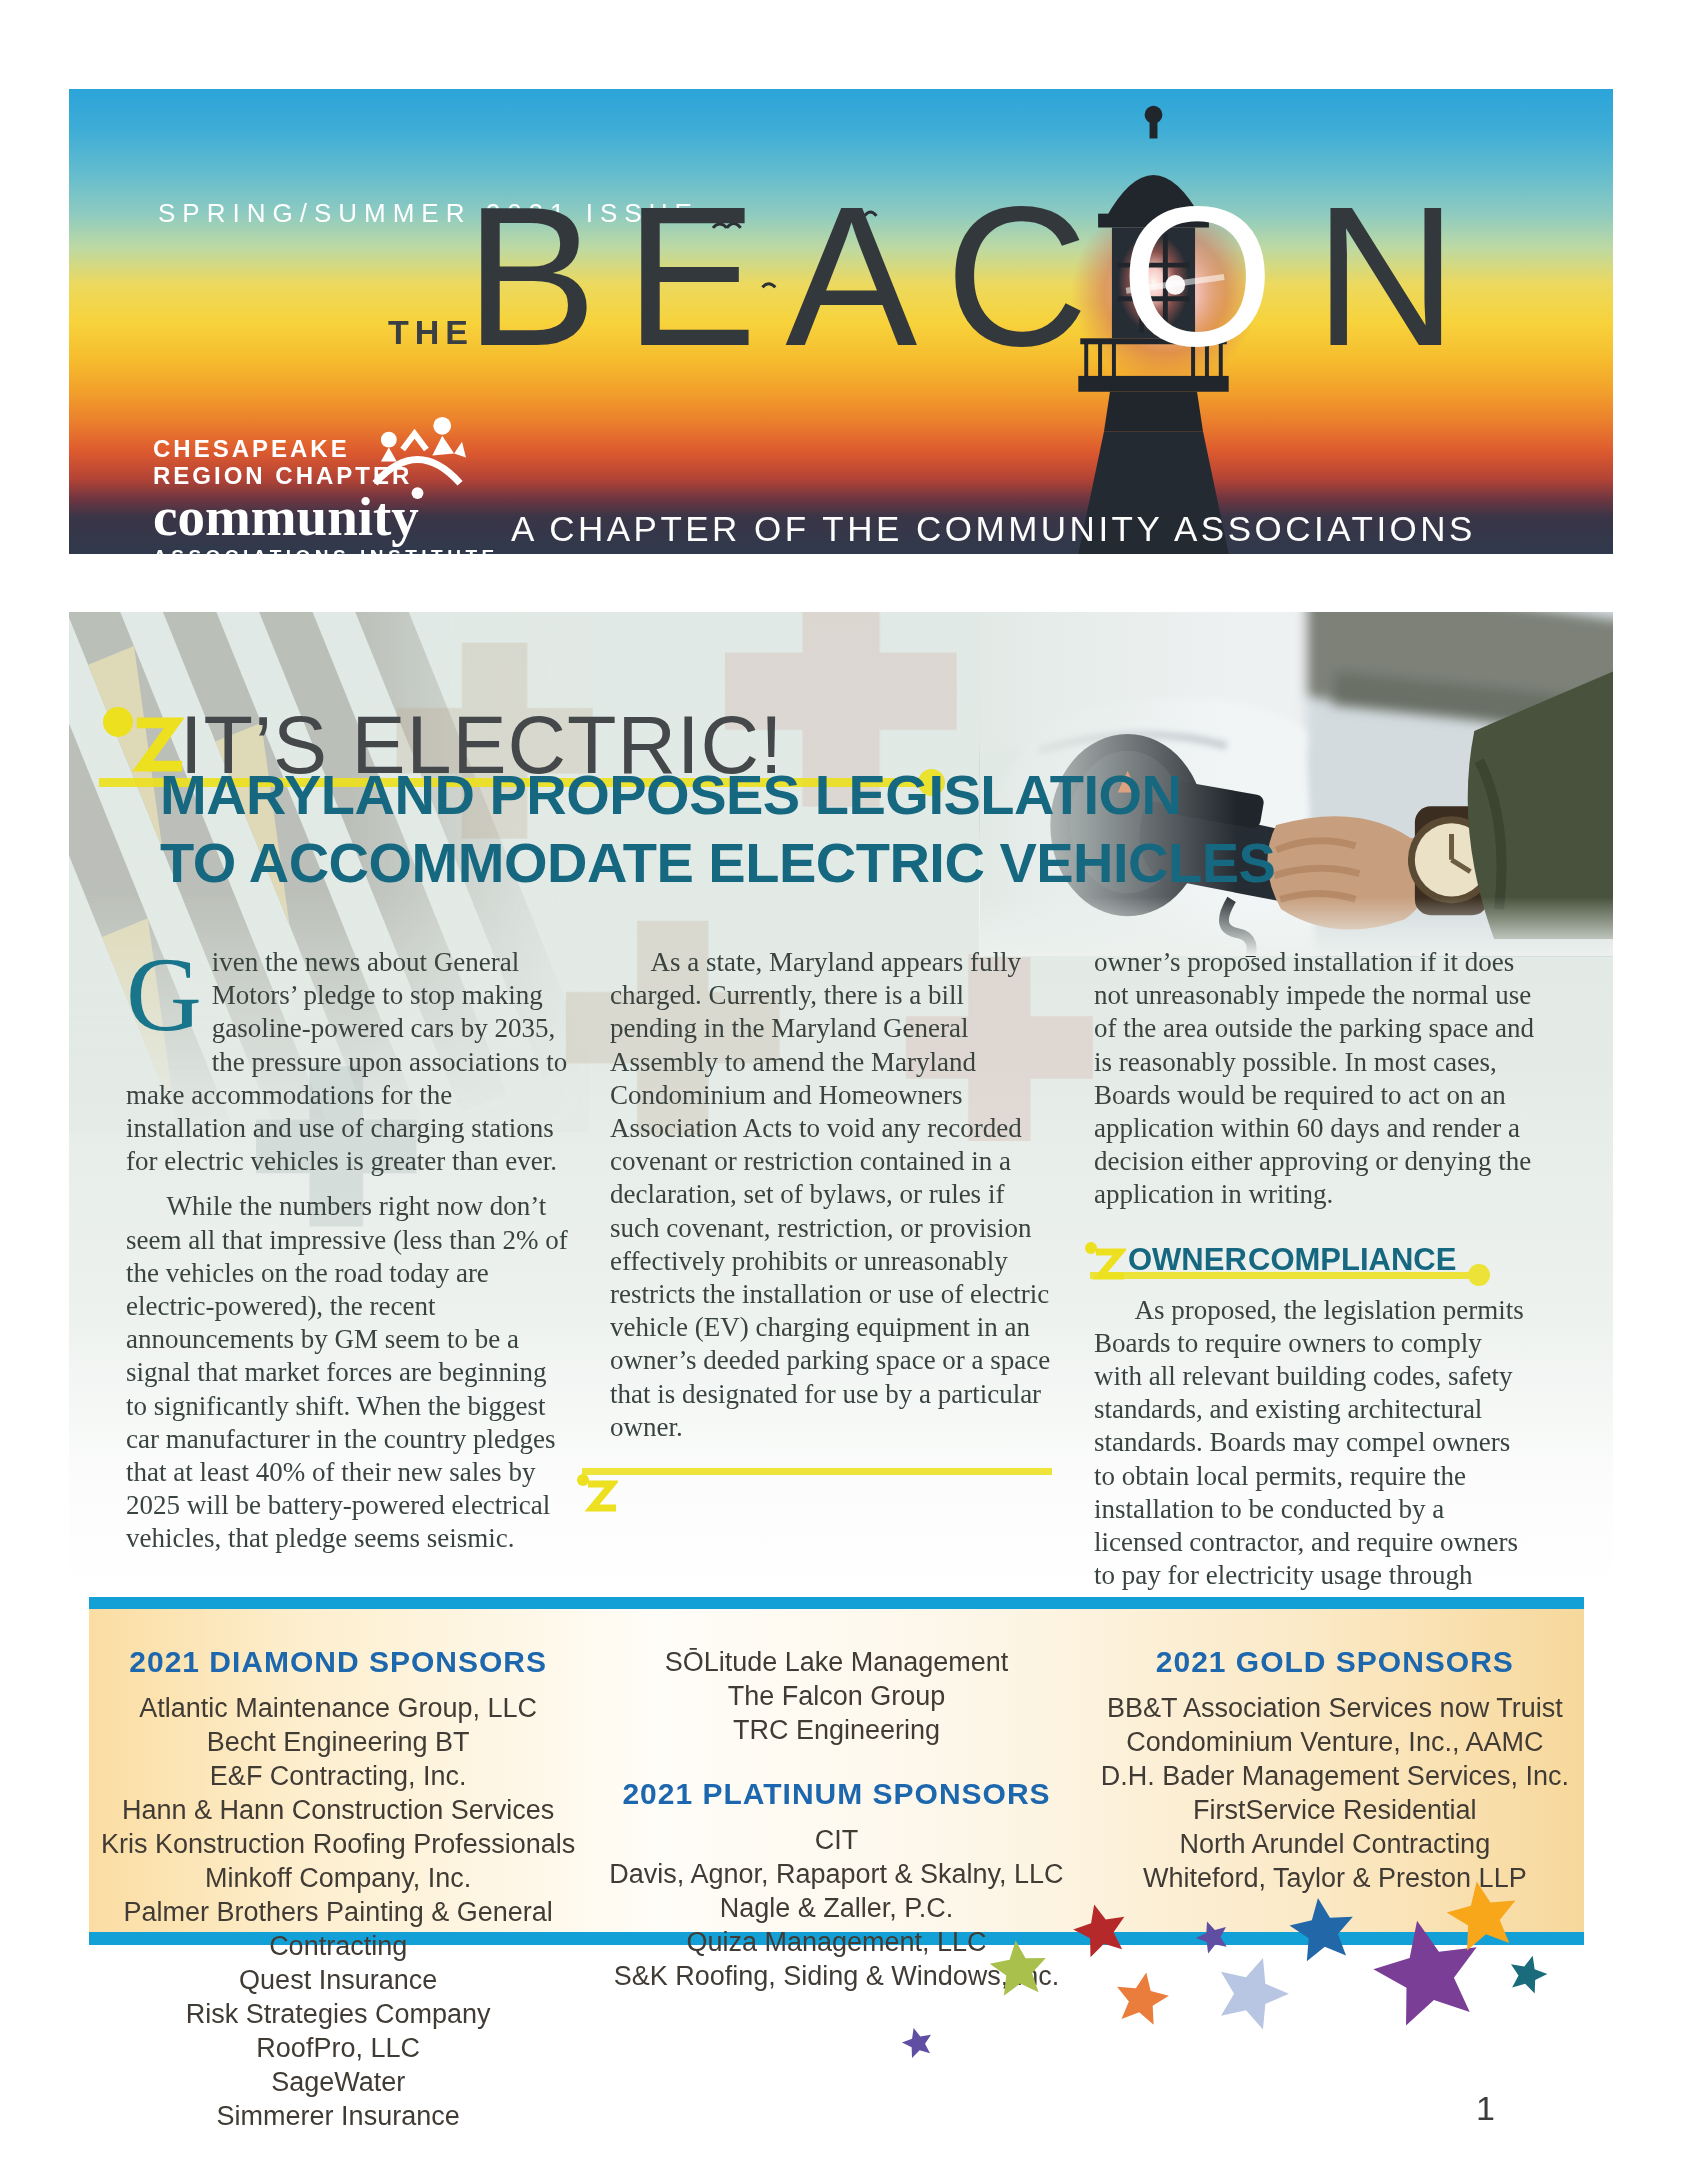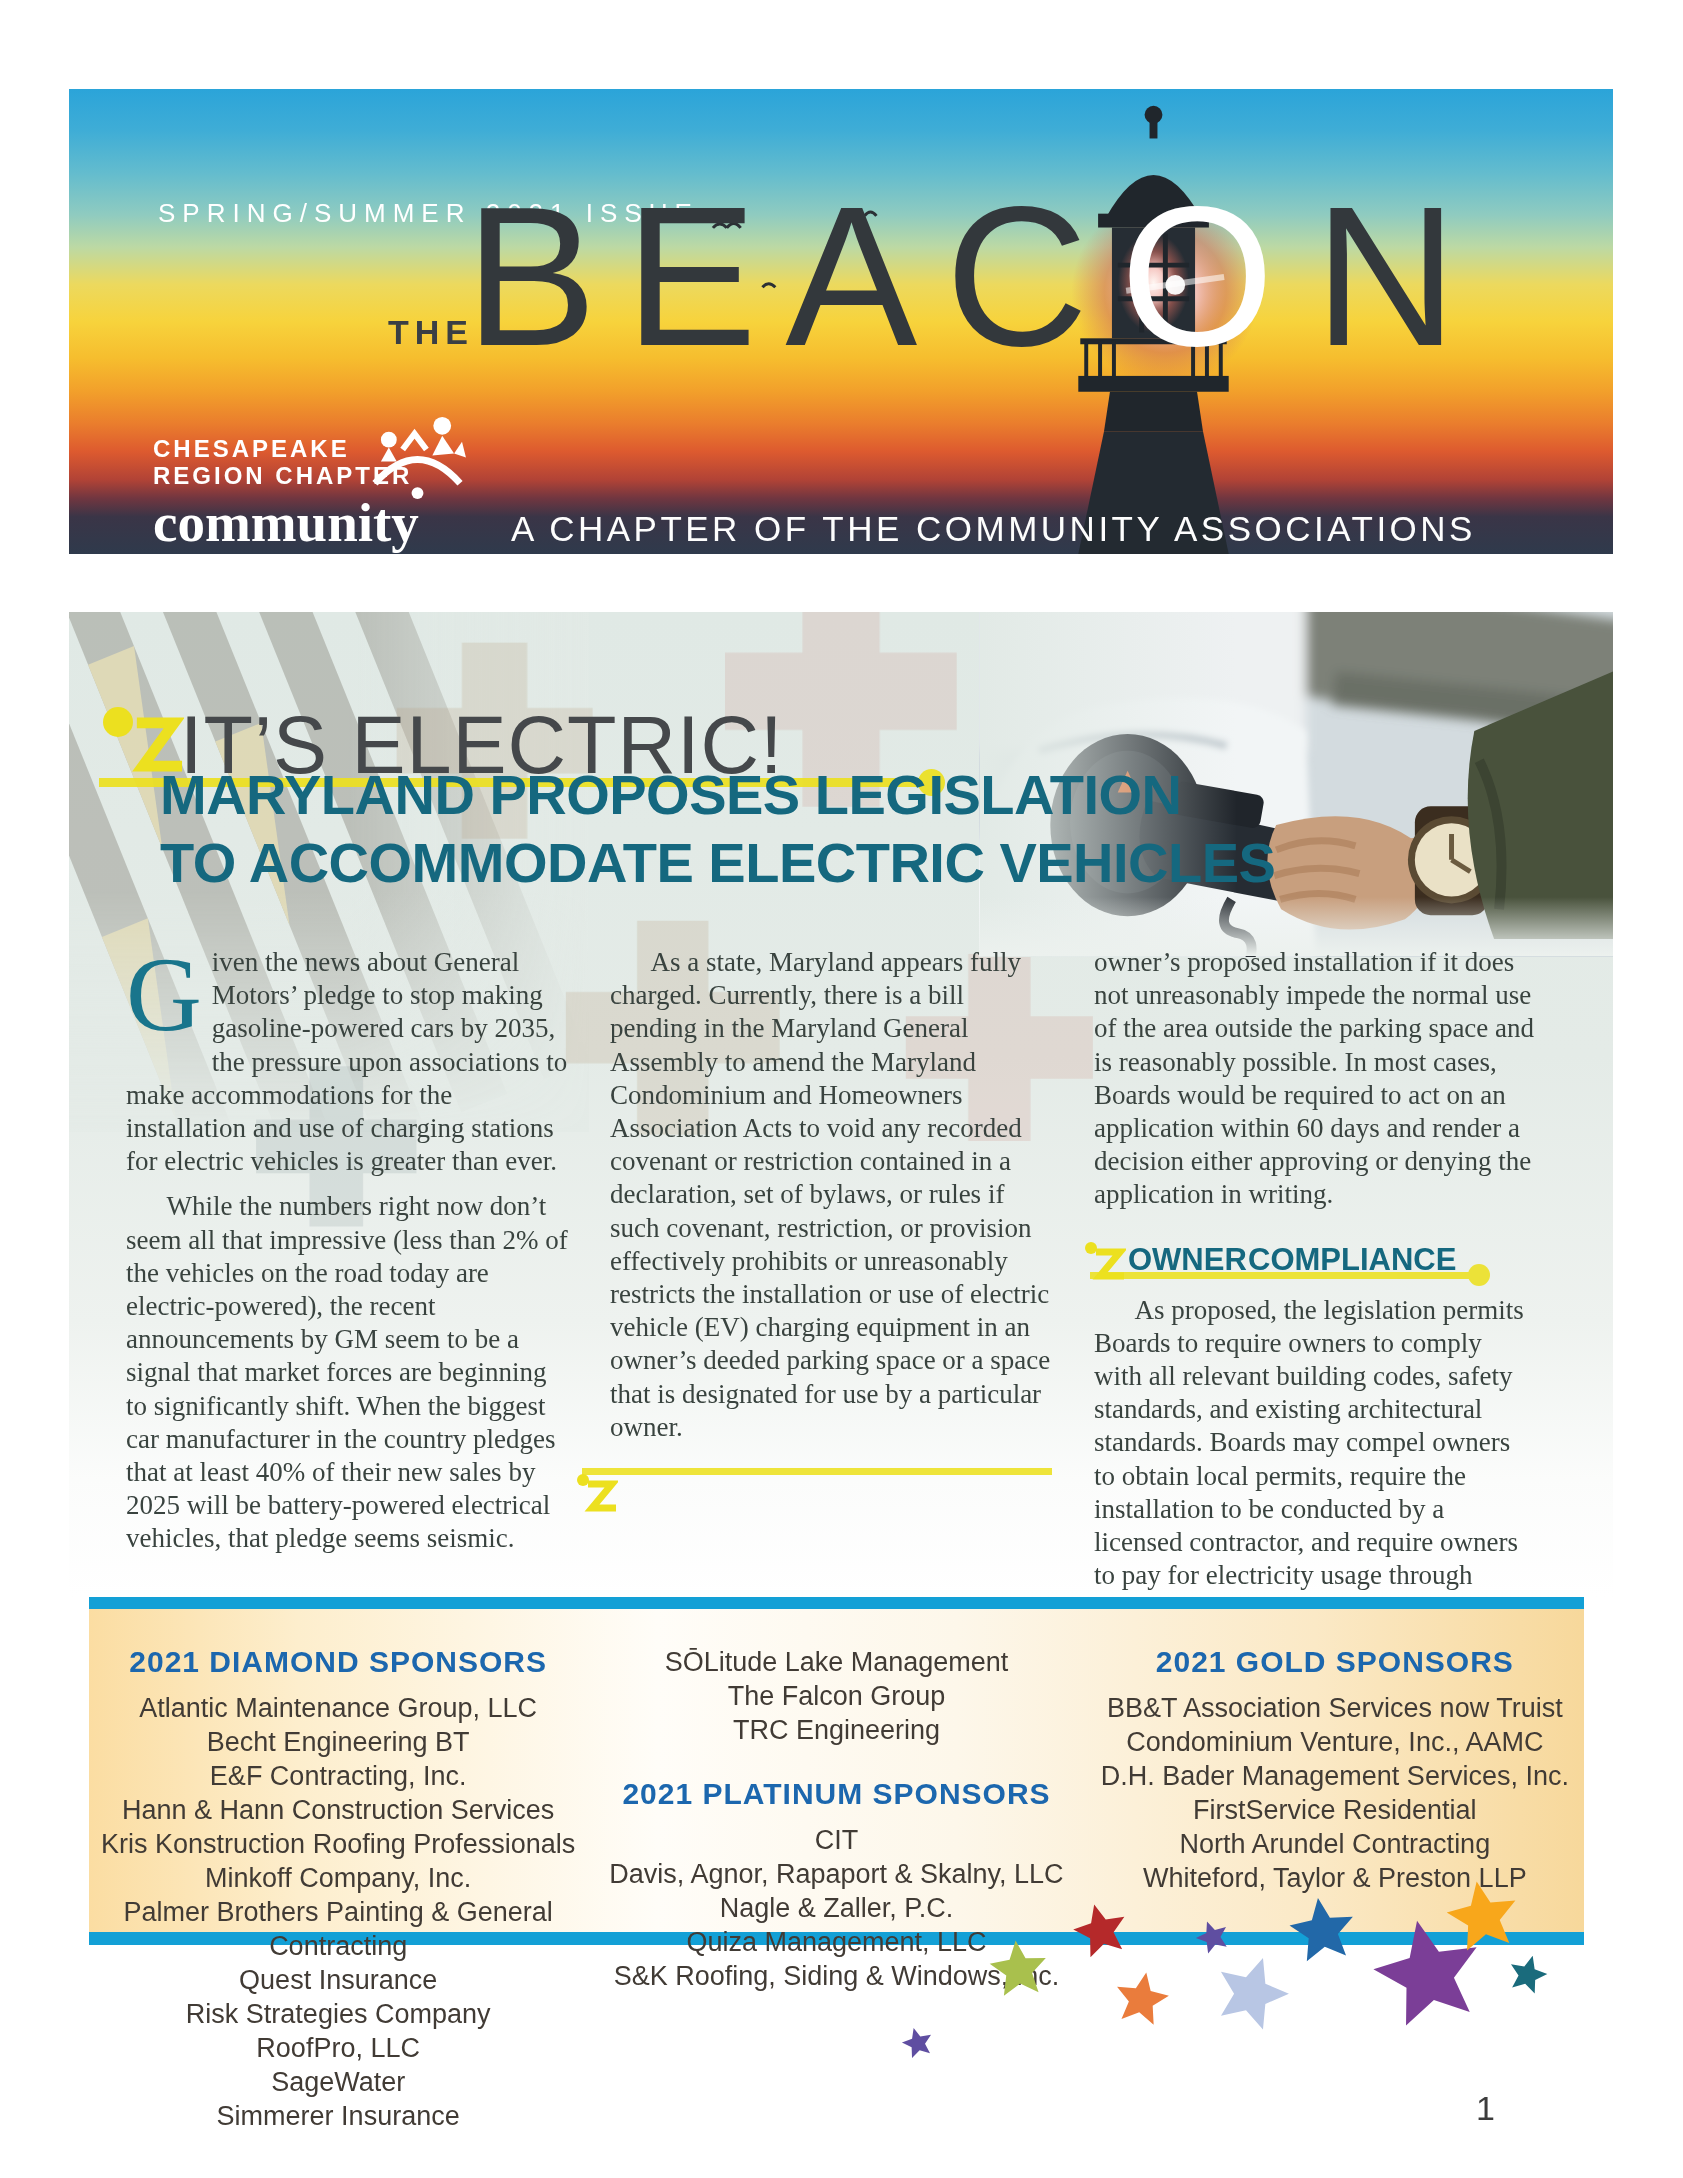--- a/index.html
+++ b/index.html
@@ -19,21 +19,21 @@
     letter-spacing:6px;margin-top:38px;}
   .beacon{position:absolute;left:396px;top:89px;display:flex;align-items:flex-start;
     font-size:198px;line-height:1;color:#33383c;letter-spacing:28px;font-weight:400;z-index:5;}
   .beacon .b-o{color:#ffffff;margin-left:4px;}
   .beacon .b-n{margin-left:12px;}
   .lighthouse{position:absolute;left:926px;top:0;width:317px;height:465px;z-index:3;}
   .birds{position:absolute;left:634px;top:119px;width:218px;height:119px;z-index:2;}
   .logo{position:absolute;left:84px;top:347px;color:#fff;z-index:6;}
   .logo .chap{font-size:24px;font-weight:700;letter-spacing:3px;line-height:1.12;}
   .logo .brand{font-family:"Liberation Serif",serif;font-size:55px;font-weight:700;
-    line-height:0.92;margin-top:8px;}
+    line-height:0.92;margin-top:2px;}
   .logo .brand-sub{font-size:19px;font-weight:700;letter-spacing:4.5px;margin-top:4px;}
   .logo-icon{position:absolute;left:210px;top:-26px;width:109px;height:91px;}
   .tagline{position:absolute;left:436px;top:420px;color:#fdfdfd;font-size:35px;
     letter-spacing:3.5px;z-index:6;margin-left:6px;}
 
   
   .article{position:absolute;left:69px;top:612px;width:1544px;height:985px;
     background:linear-gradient(180deg,#e0e9e5 0%,#e4ebe7 45%,#eef2ef 72%,#fbfcfb 88%,#ffffff 100%);
     overflow:hidden;}
   .md-flag{position:absolute;left:-15px;top:-15px;width:535px;height:535px;opacity:.55;}

